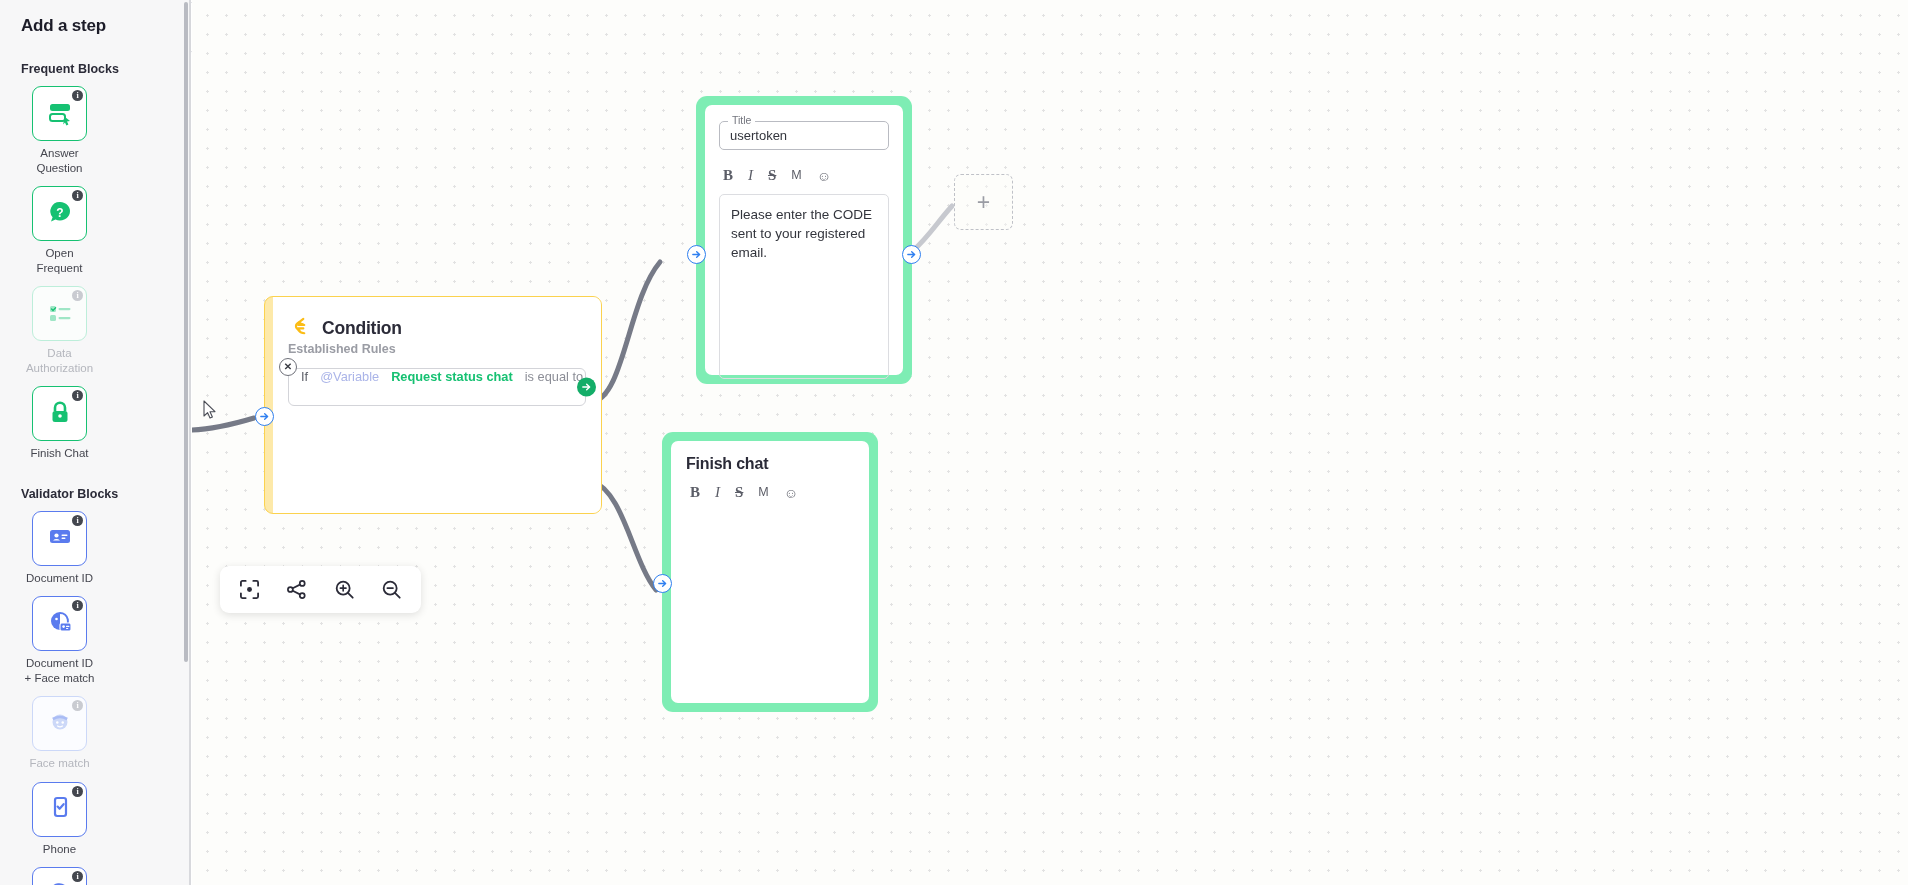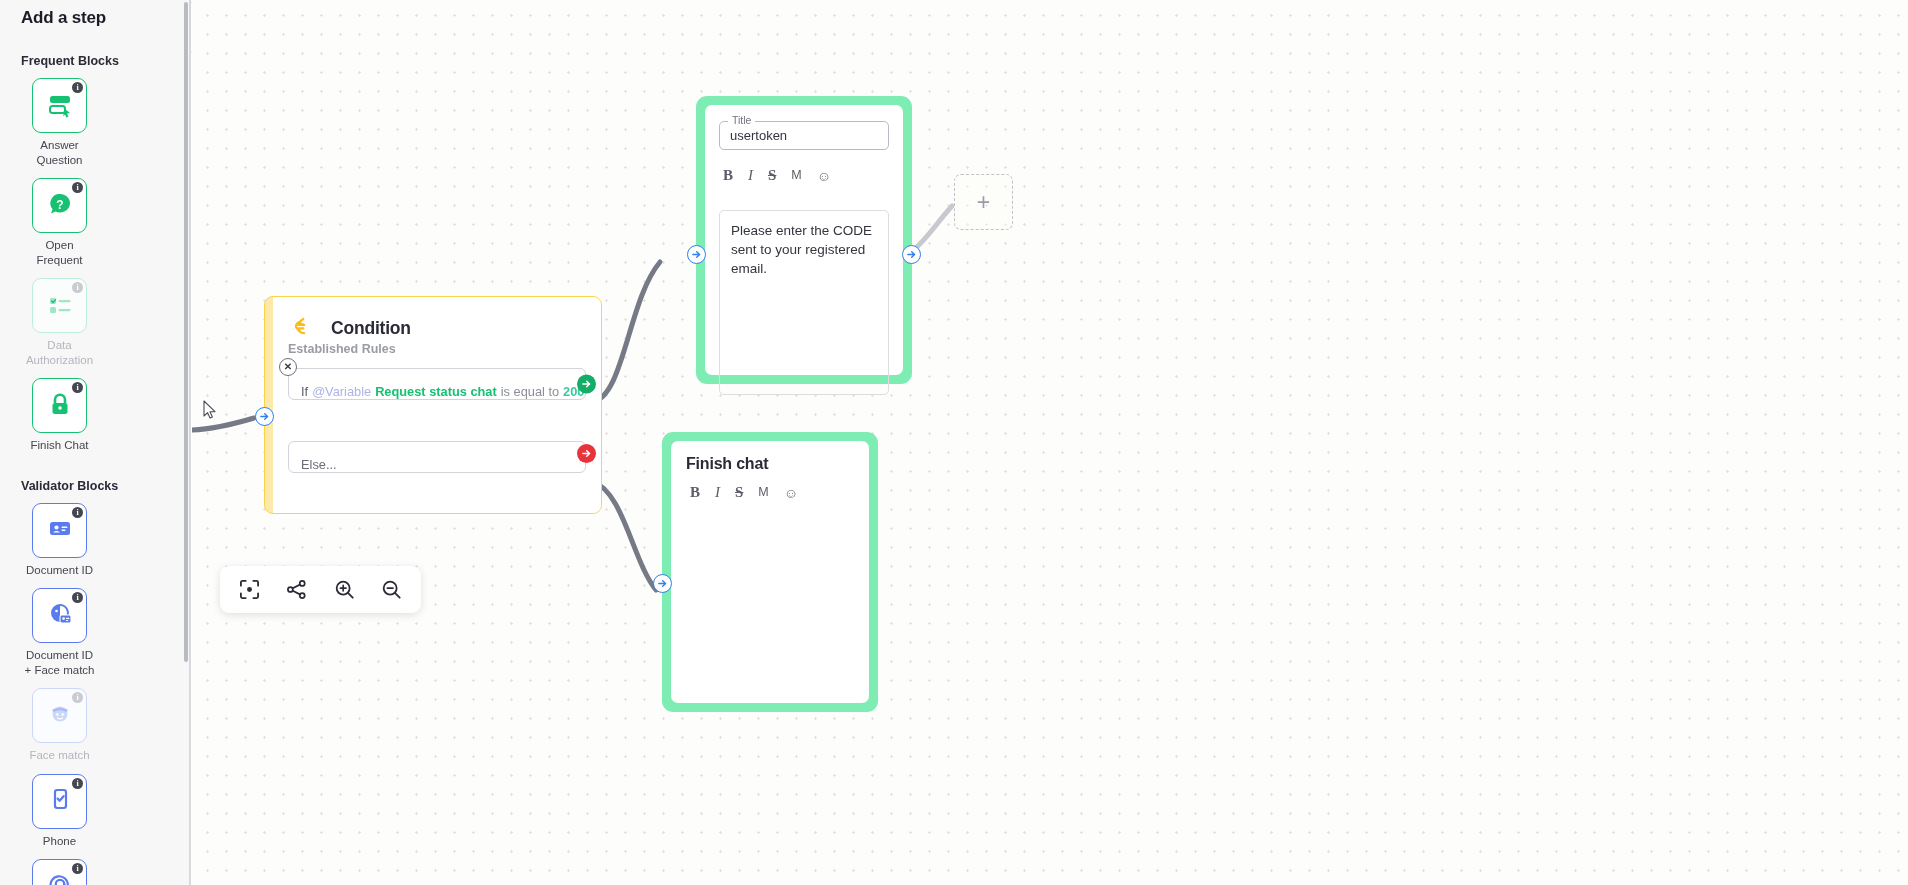--- a/index.html
+++ b/index.html
@@ -14,21 +14,21 @@
   
   #sidebar {
     position: absolute; left: 0; top: 0;
     width: 190px; height: 885px;
     background: #f7f7f8;
     overflow: hidden;
   }
   #sidebar-scroll {
     position: absolute; left: 0; top: 0;
     width: 190px; height: 885px;
-    padding: 0 10px 20px 10px;
+    padding: 8px 10px 20px 10px;
   }
   #sidebar-title {
     font-size: 17px; font-weight: bold; color: #1c1c28;
     letter-spacing: -0.2px;
     padding: 8px 0 0 11px;
   }
   .section-title {
     font-size: 12.5px; font-weight: bold; color: #2b2b38;
     padding-left: 11px;
     margin-top: 26px; margin-bottom: 10px;
@@ -115,38 +115,38 @@
     border-radius: 9px;
     padding-left: 8px;
   }
   #condition-body {
     width: 100%; height: 100%;
     background: #ffffff;
     border-radius: 0 8px 8px 0;
     padding: 18px 15px 0 15px;
     position: relative;
   }
-  #condition-head { display: flex; align-items: center; gap: 20px; }
+  #condition-head { display: flex; align-items: center; gap: 11px; }
   #condition-title {
     font-size: 17.5px; font-weight: bold; color: #2b2b38;
     letter-spacing: -0.2px;
   }
   #condition-subtitle {
     margin-top: 0;
     font-size: 12.5px; font-weight: bold; color: #9a9ca4;
   }
   .rule-row { position: relative; margin-top: 12px; }
   .rule-box {
-    height: 32px;
+    height: 38px;
     border: 1px solid #d3d4d9;
     border-radius: 6px;
-    display: flex; align-items: flex-end;
+    display: flex; align-items: flex-start;
     padding: 0 30px 0 12px;
     font-size: 12.8px;
-    white-space: nowrap; overflow: hidden;
+    white-space: nowrap; overflow: hidden; gap: 8px;
   }
   .rule-box.else-box { margin-top: 41px; color: #6b6d76; }
   .tok-if   { color: #5d5f68; }
   .tok-var  { color: #aab4e8; margin-left: 4px; }
   .tok-name { color: #16c172; font-weight: bold; margin-left: 4px; }
   .tok-op   { color: #8c8e97; margin-left: 4px; }
   .tok-val  { color: #3bc9a0; font-weight: bold; margin-left: 4px; }
   .rule-delete {
     position: absolute; left: -9px; top: -10px;
     width: 18px; height: 18px; border-radius: 50%;
@@ -203,21 +203,21 @@
     color: #5b5d67;
   }
   .fmt-btn { cursor: pointer; line-height: 1; }
   .fmt-b { font-size: 15px; font-weight: bold; font-family: "Liberation Serif", serif; }
   .fmt-i { font-size: 15px; font-style: italic; font-family: "Liberation Serif", serif; }
   .fmt-s { font-size: 15px; font-weight: bold; text-decoration: line-through; font-family: "Liberation Serif", serif; }
   .fmt-m { font-size: 12.5px; }
   .fmt-e { font-size: 14px; }
 
   .msg-textarea {
-    margin-top: 27px;
+    margin-top: 11px;
     border: 1px solid #dcdde1;
     border-radius: 5px;
     padding: 10px 11px;
     font-size: 13.5px; line-height: 19px;
     color: #33353d;
   }
   #node-usertoken .msg-textarea { height: 185px; }
   #node-finish .msg-textarea { height: 188px; }
 
   #finish-title {
@@ -469,28 +469,20 @@
             <span class="tok-op">is equal to</span>
             <span class="tok-val">200</span>
           </div>
           <div class="rule-handle green">
             <svg width="11" height="11" viewBox="0 0 12 12">
               <path d="M2 6 H9 M6.2 3 L9.4 6 L6.2 9" fill="none" stroke="#ffffff" stroke-width="1.6" stroke-linecap="round" stroke-linejoin="round"></path>
             </svg>
           </div>
         </div>
 
-        <div class="rule-row">
-          <div class="rule-box else-box">Else...</div>
-          <div class="rule-handle red" style="top:auto;bottom:10px;transform:none;">
-            <svg width="11" height="11" viewBox="0 0 12 12">
-              <path d="M2 6 H9 M6.2 3 L9.4 6 L6.2 9" fill="none" stroke="#ffffff" stroke-width="1.6" stroke-linecap="round" stroke-linejoin="round"></path>
-            </svg>
-          </div>
-        </div>
       </div>
 
       <div class="handle" style="left:-10px; top:110px;">
         <svg width="11" height="11" viewBox="0 0 12 12">
           <path d="M2 6 H9 M6.2 3 L9.4 6 L6.2 9" fill="none" stroke="#2f7ff0" stroke-width="1.5" stroke-linecap="round" stroke-linejoin="round"></path>
         </svg>
       </div>
     </div>
 
     <div class="node msg-node" id="node-usertoken">

